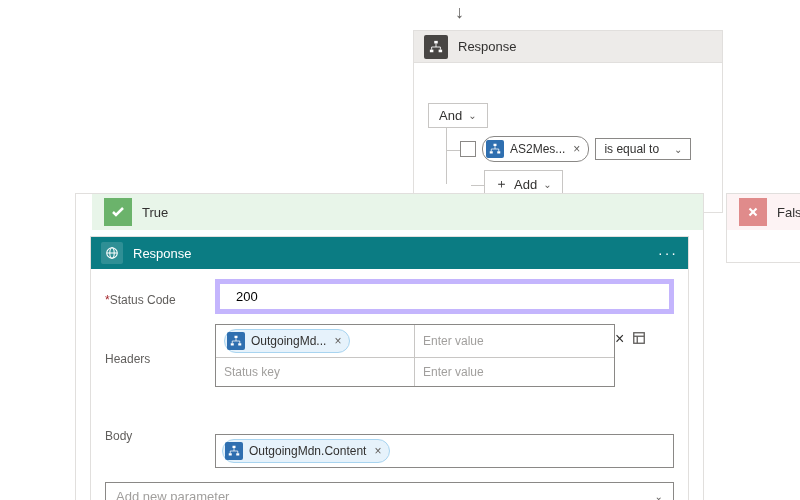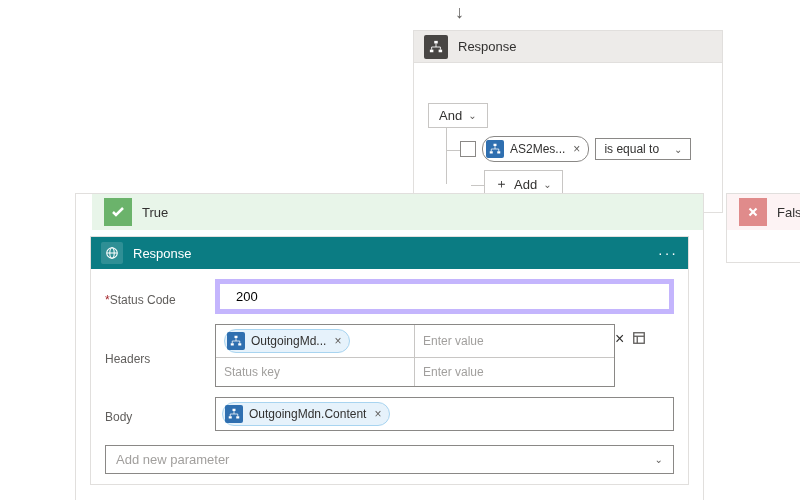--- a/index.html
+++ b/index.html
@@ -56,21 +56,21 @@
   .headers-grid { display: grid; grid-template-columns: 1fr 1fr; border: 1px solid #8a8886; width: 400px; }
   .hcell { border-bottom: 1px solid #c8c6c4; padding: 4px 8px; min-height: 28px; display: flex; align-items: center; font-size: 12px; }
   .hcell:nth-child(odd) { border-right: 1px solid #c8c6c4; }
   .hcell:nth-last-child(-n+2) { border-bottom: none; }
   .hcell.ph { color: #a19f9d; }
   .headers-wrap { display: flex; align-items: flex-start; }
   .row-actions { display: flex; gap: 8px; align-items: center; padding-top: 6px; }
   .row-actions .x { font-size: 16px; color: #323130; cursor: pointer; font-weight: 300; }
   .row-actions .swap svg { width: 14px; height: 14px; stroke: #605e5c; fill: none; stroke-width: 1.5; }
 
-  .body-input { border: 1px solid #8a8886; padding: 4px 6px; display: flex; align-items: center; min-height: 30px; }
+  .body-input { border: 1px solid #8a8886; padding: 4px 6px; display: flex; align-items: center; min-height: 30px; margin-top: 37px; }
   .param-select { border: 1px solid #8a8886; padding: 6px 10px; margin: 0 14px 10px 14px; display: flex; align-items: center; justify-content: space-between; color: #a19f9d; font-size: 13px; cursor: pointer; }
 
   .add-action { text-align: center; padding: 8px 0 12px 0; }
   .add-action-link { display: inline-flex; align-items: center; gap: 8px; color: #0078d4; font-size: 13px; cursor: pointer; }
   .add-action-link svg { width: 14px; height: 14px; stroke: #0078d4; fill: none; stroke-width: 1.5; }
 
   
   .false-card { position: absolute; top: 193px; left: 726px; width: 120px; border: 1px solid #e1dfdd; background: #fff; }
   .false-header { display: flex; align-items: center; height: 36px; background: #fdf3f4; padding: 0 12px; gap: 10px; }
   .x-block { width: 28px; height: 28px; background: #e08b8b; display: flex; align-items: center; justify-content: center; }

